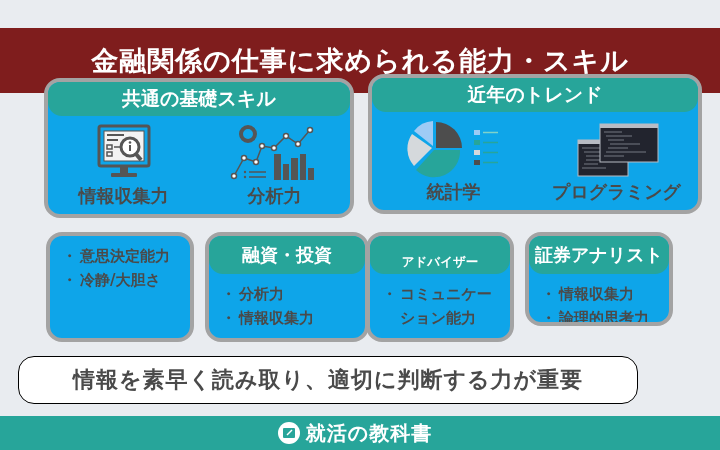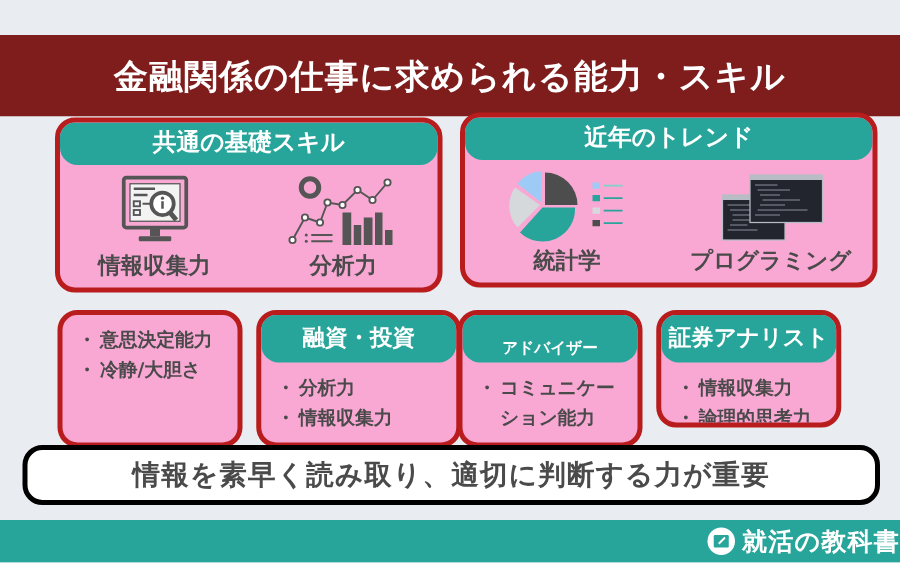--- a/index.html
+++ b/index.html
@@ -10,22 +10,22 @@
     position: relative;
     color: #4a4a4a;
   }
   .title-bar {
     position: absolute; left: 0; top: 0; width: 720px; height: 65px;
     background: #7f1d1d; color: #fff;
     display: flex; align-items: center; justify-content: center;
     font-size: 27px; font-weight: bold; letter-spacing: 1px; margin-top: 28px;
   }
   .card {
-    position: absolute; background: #f9a8d4;
-    border: 4px solid #b91c1c; border-radius: 16px; overflow: hidden; margin-top: 16px;
+    position: absolute; background: #0ea5e9;
+    border: 4px solid #a3a3a3; border-radius: 16px; overflow: hidden;
   }
   .card-head {
     background: #27a59a; color: #fff; font-weight: bold;
     display: flex; align-items: center; justify-content: center;
     text-align: center; line-height: 1.15;
     border-radius: 0 0 14px 14px;
   }
   .big-head { height: 34px; font-size: 19px; }
   .small-head { height: 38px; font-size: 18px; }
   .small-head.two-line { font-size: 12.5px; }
@@ -33,29 +33,29 @@
   .icon-cell { display: flex; flex-direction: column; align-items: center; width: 140px; }
   .icon-label { font-size: 18px; font-weight: bold; color: #4a4a4a; margin-top: 2px; }
   .bullets { padding: 8px 10px 0 12px; }
   .bullet {
     font-size: 15px; font-weight: bold; color: #4a4a4a; line-height: 24px;
     display: flex; white-space: nowrap;
   }
   .bullet .dot { width: 18px; flex: none; }
   .bullet.cont { padding-left: 18px; }
   .summary {
-    position: absolute; left: 18px; top: 356px; width: 686px; height: 48px;
-    background: #fff; border: 4px solid #000000; border-radius: 16px;
+    position: absolute; left: 18px; top: 356px; width: 620px; height: 48px;
+    background: #fff; border: 1px solid #000000; border-radius: 16px;
     display: flex; align-items: center; justify-content: center;
     font-size: 22px; font-weight: bold; color: #4a4a4a; letter-spacing: 1px;
   }
   .footer {
     position: absolute; left: 0; top: 416px; width: 720px; height: 34px;
     background: #27a59a; color: #fff;
-    display: flex; align-items: center; justify-content: flex-end; 
+    display: flex; align-items: center; justify-content: center; padding-right: 10px;
   }
   .logo-icon {
     width: 22px; height: 22px; border-radius: 50%; background: #fff;
     display: inline-flex; align-items: center; justify-content: center; margin-right: 6px;
   }
   .logo-text { font-size: 20px; font-weight: bold; letter-spacing: 1px; }
 </style>
 </head>
 <body>
 

